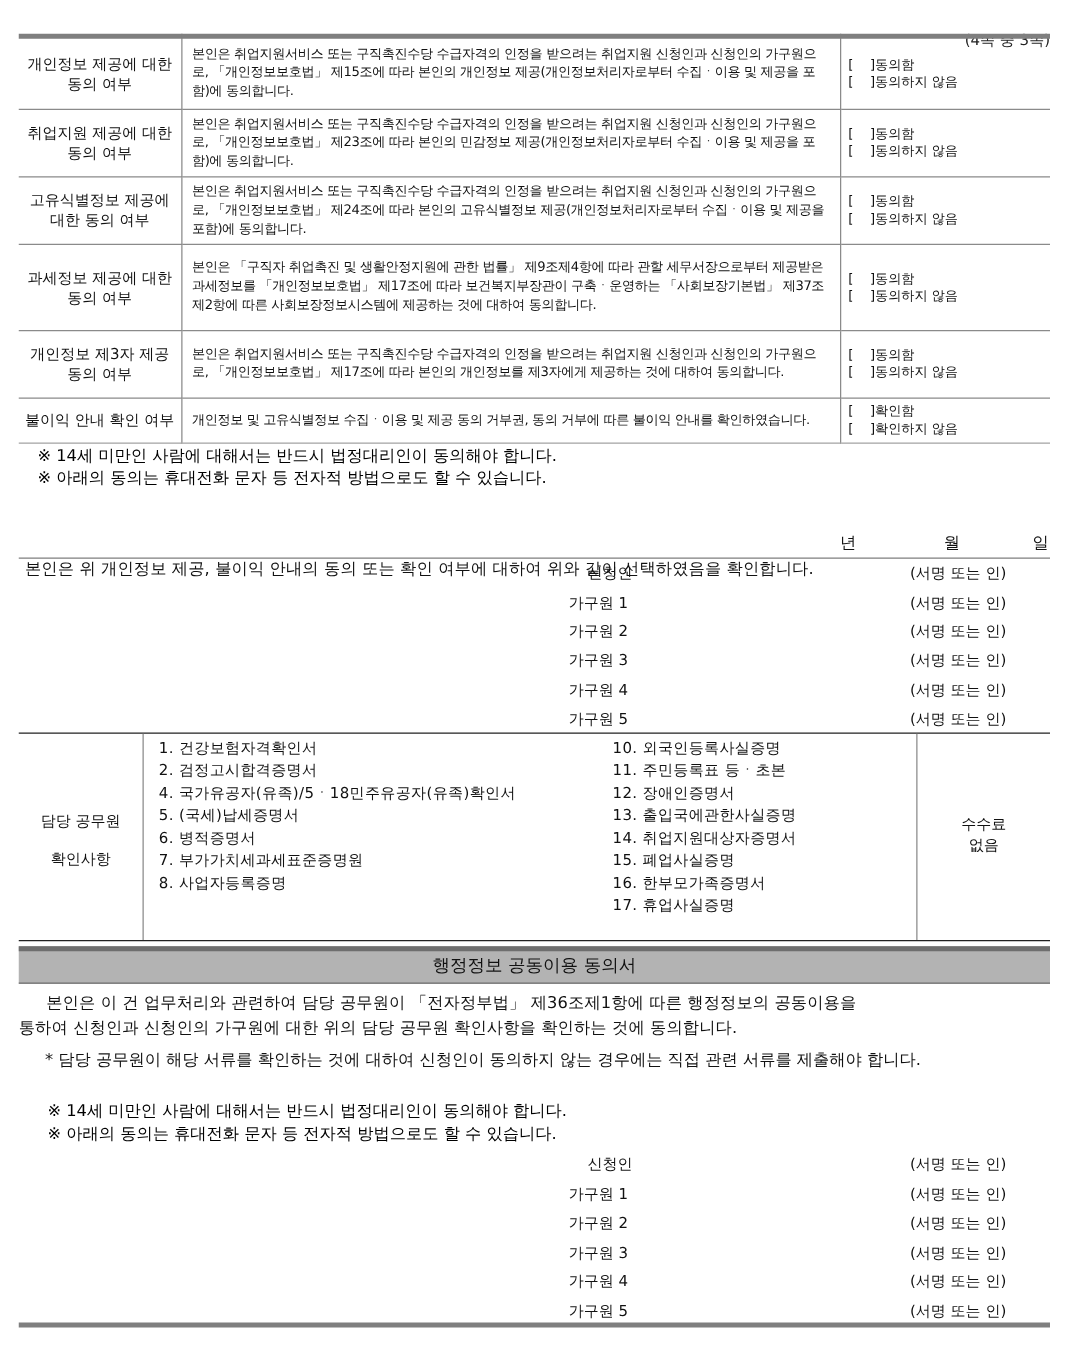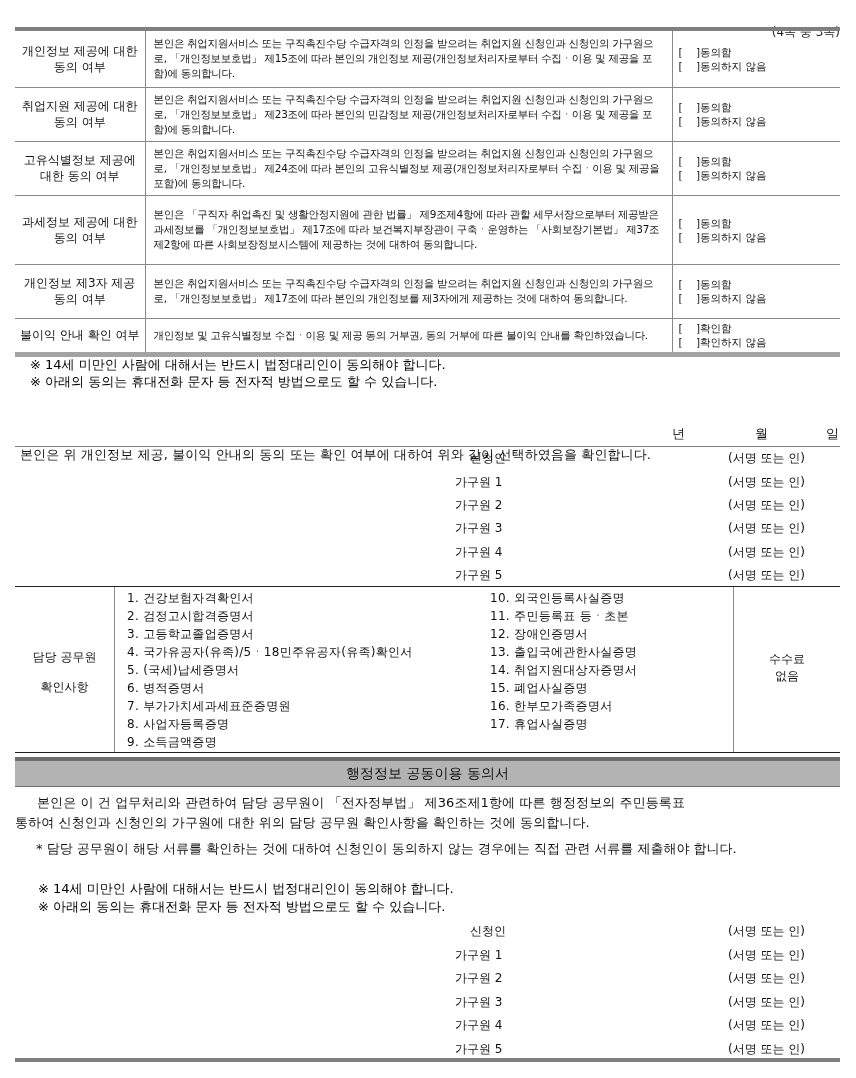--- a/index.html
+++ b/index.html
@@ -9,21 +9,21 @@
   .page-no { position: absolute; top: 24px; right: 16px; font-size: 12px; color: #222; }
 
   .consent-table {
     position: absolute; left: 15px; top: 27px; width: 825px;
     border-collapse: collapse; border-top: 4px solid #7f7f7f;
   }
   .consent-table td { border-bottom: 1px solid #8a8a8a; vertical-align: middle; }
   .consent-table td.c1 { width: 130px; text-align: center; font-size: 12px; line-height: 16px; padding: 3px 4px; border-right: 1px solid #8a8a8a; }
   .consent-table td.c2 { width: 527px; font-size: 10.5px; line-height: 15px; padding: 2px 6px 2px 8px; letter-spacing: -0.3px; border-right: 1px solid #8a8a8a; }
   .consent-table td.c3 { width: 168px; font-size: 10.5px; line-height: 14px; padding: 2px 6px; }
-  .consent-table tr:last-child td { border-bottom: 5px solid #a3a3a3; }
+  .consent-table tr:last-child td { border-bottom: 1px solid #a3a3a3; }
   .opt { white-space: pre; }
 
   .note { position: absolute; left: 30px; font-size: 13px; color: #000000; }
   .confirm-line { position: absolute; left: 20px; top: 399px; font-size: 13px; letter-spacing: 0.1px; margin-top: 47px; }
   .date-row { position: absolute; top: 425px; font-size: 13px; }
 
   .hr { position: absolute; left: 15px; width: 825px; }
 
   .sig-row { position: absolute; font-size: 12px; }
   .sig-label { position: absolute; left: 455px; width: 60px; }
@@ -142,27 +142,25 @@
 </div>
 
 <div class="docs-box">
   <div class="docs-col1">
     <div class="l1">담당 공무원</div>
     <div class="l2">확인사항</div>
   </div>
   <ul class="docs-list left">
     <li>1. 건강보험자격확인서</li>
     <li>2. 검정고시합격증명서</li>
-    <li>3. 고등학교졸업증명서</li>
     <li>4. 국가유공자(유족)/5ㆍ18민주유공자(유족)확인서</li>
     <li>5. (국세)납세증명서</li>
     <li>6. 병적증명서</li>
     <li>7. 부가가치세과세표준증명원</li>
     <li>8. 사업자등록증명</li>
-    <li>9. 소득금액증명</li>
   </ul>
   <ul class="docs-list right">
     <li>10. 외국인등록사실증명</li>
     <li>11. 주민등록표 등ㆍ초본</li>
     <li>12. 장애인증명서</li>
     <li>13. 출입국에관한사실증명</li>
     <li>14. 취업지원대상자증명서</li>
     <li>15. 폐업사실증명</li>
     <li>16. 한부모가족증명서</li>
     <li>17. 휴업사실증명</li>
@@ -170,21 +168,21 @@
   <div class="docs-col3">
     <div class="fee">
       <div>수수료</div>
       <div>없음</div>
     </div>
   </div>
 </div>
 
 <div class="section-header">행정정보 공동이용 동의서</div>
 
-<div class="para" style="top:792px; padding-left:22px">본인은 이 건 업무처리와 관련하여 담당 공무원이 「전자정부법」 제36조제1항에 따른 행정정보의 주민등록표</div>
+<div class="para" style="top:792px; padding-left:22px">본인은 이 건 업무처리와 관련하여 담당 공무원이 「전자정부법」 제36조제1항에 따른 행정정보의 공동이용을</div>
 <div class="para" style="top:812px">통하여 신청인과 신청인의 가구원에 대한 위의 담당 공무원 확인사항을 확인하는 것에 동의합니다.</div>
 
 <div class="star-note" style="top:838px">* 담당 공무원이 해당 서류를 확인하는 것에 대하여 신청인이 동의하지 않는 경우에는 직접 관련 서류를 제출해야 합니다.</div>
 
 <div class="note" style="top:880px; left:38px">※ 14세 미만인 사람에 대해서는 반드시 법정대리인이 동의해야 합니다.</div>
 <div class="note" style="top:898px; left:38px">※ 아래의 동의는 휴대전화 문자 등 전자적 방법으로도 할 수 있습니다.</div>
 
 <div>
   <div class="sig-row" style="top:923px; left:0; width:856px">
     <span class="sig-label center">신청인</span>

